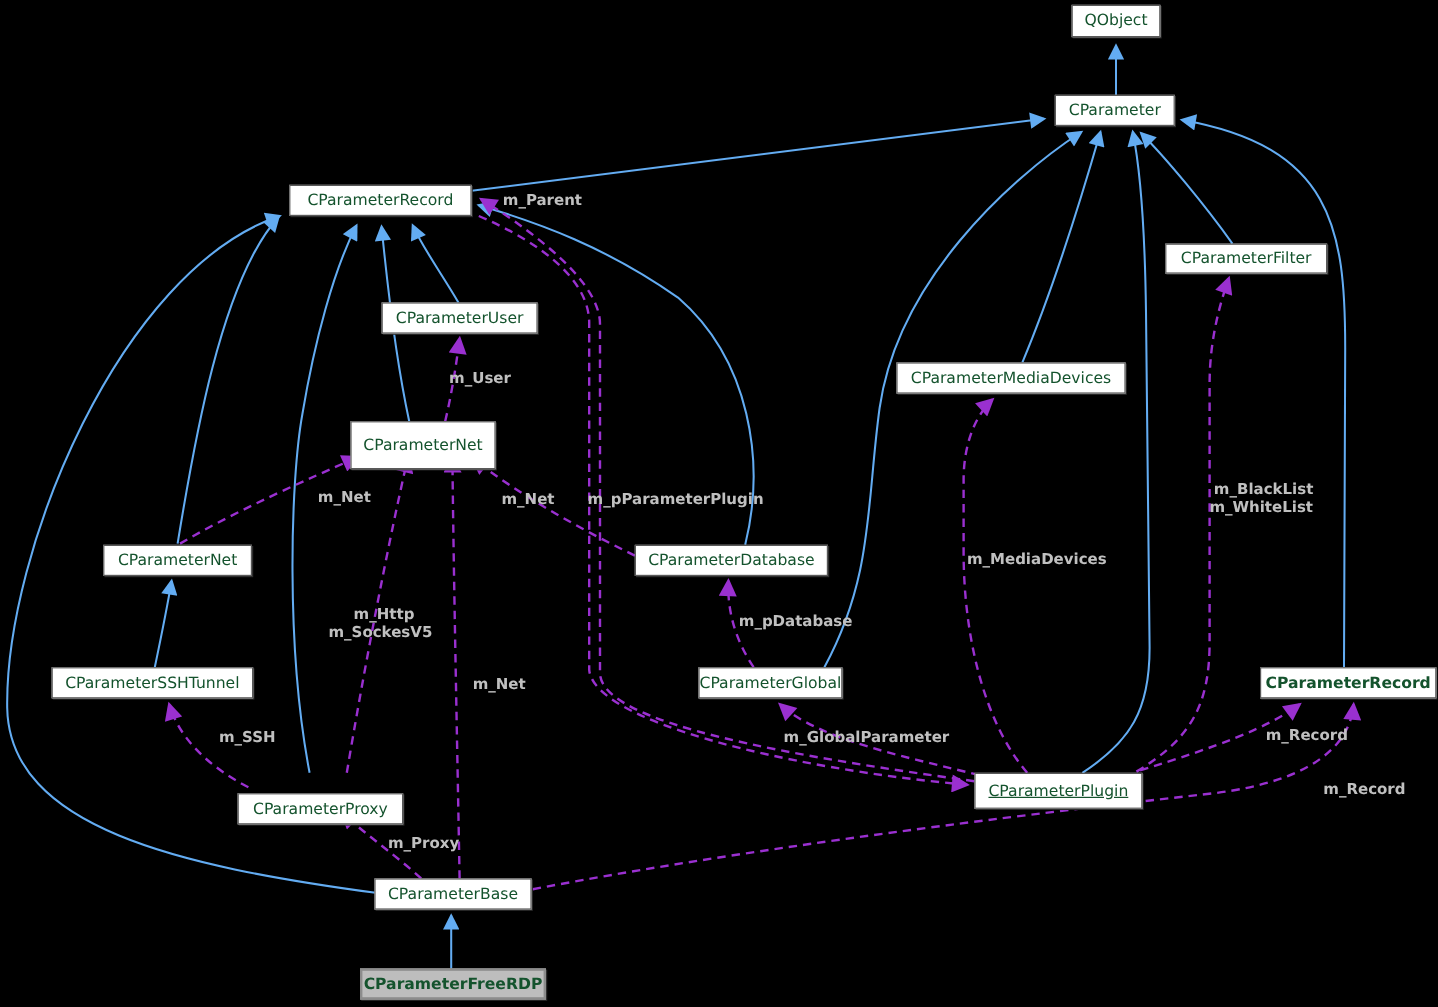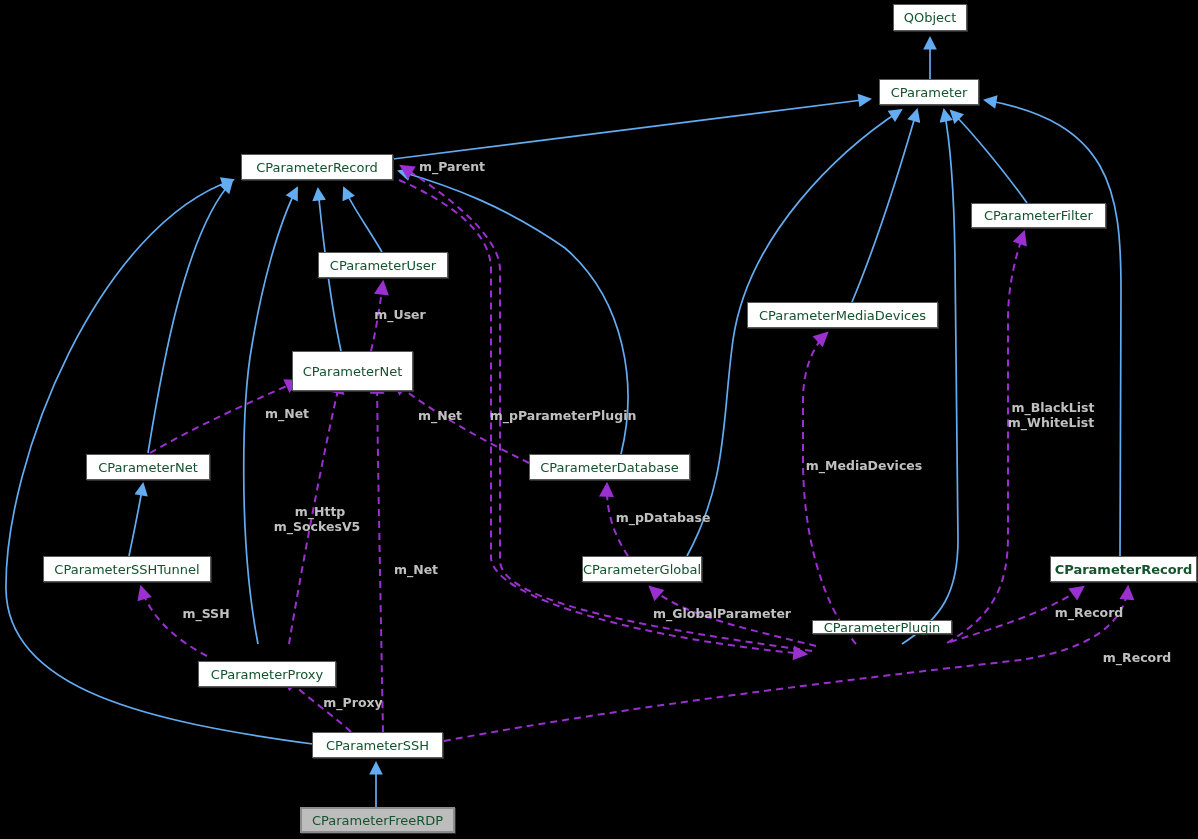--- a/index.html
+++ b/index.html
@@ -3,21 +3,21 @@
 <meta charset="utf-8">
 <style>
   html,body{margin:0;padding:0;background:#000;}
   #canvas{position:relative;width:1198px;height:839px;background:#000;overflow:hidden;
           font-family:"DejaVu Sans","Liberation Sans",sans-serif;}
   #edges{position:absolute;left:0;top:0;width:1198px;height:839px;}
   .node{position:absolute;display:flex;align-items:center;justify-content:center;
         background:#ffffff;border:1px solid #595959;box-sizing:border-box;
         color:#14532d;font-size:13px;white-space:nowrap;cursor:pointer;
         box-shadow:1px 1px 0 #2e2e2e;}
-  .node.highlight{background:#bdbdbd;border:2px solid #8c8c8c;}
+  .node.highlight{background:#bdbdbd;border:2px solid #8c8c8c;font-weight:bold;}
   .edge-blue{fill:none;stroke:#63acf2;stroke-width:1.7;}
   .edge-purple{fill:none;stroke:#9a30d0;stroke-width:2;stroke-dasharray:7 5;}
   .edge-label{fill:#c0c0c0;font-size:12.5px;font-weight:600;text-anchor:middle;
               font-family:"DejaVu Sans","Liberation Sans",sans-serif;}
 </style>
 </head>
 <body>
 
 <div id="canvas">
 
@@ -88,17 +88,17 @@
   <div class="node" style="left:971px;top:203px;width:135px;height:25px;">CParameterFilter</div>
   <div class="node" style="left:318px;top:252px;width:130px;height:26px;">CParameterUser</div>
   <div class="node" style="left:747px;top:302px;width:191px;height:26px;">CParameterMediaDevices</div>
   <div class="node" style="left:292px;top:351px;width:121px;height:40px;">CParameterNet</div>
   <div class="node" style="left:86px;top:454px;width:124px;height:26px;">CParameterNet</div>
   <div class="node" style="left:529px;top:454px;width:161px;height:26px;">CParameterDatabase</div>
   <div class="node" style="left:43px;top:556px;width:168px;height:26px;">CParameterSSHTunnel</div>
   <div class="node" style="left:582px;top:556px;width:120px;height:26px;">CParameterGlobal</div>
   <div class="node" style="left:1050px;top:556px;width:147px;height:26px;font-weight:bold;">CParameterRecord</div>
   <div class="node" style="left:198px;top:661px;width:138px;height:26px;">CParameterProxy</div>
-  <div class="node" style="left:812px;top:620px;width:140px;height:14px;">CParameterPlugin</div>
-  <div class="node" style="left:312px;top:732px;width:131px;height:26px;">CParameterSSH</div>
+  <div class="node" style="left:812px;top:644px;width:140px;height:30px;text-decoration:underline;">CParameterPlugin</div>
+  <div class="node" style="left:312px;top:732px;width:131px;height:26px;">CParameterBase</div>
   <div class="node highlight" style="left:300px;top:807px;width:155px;height:26px;">CParameterFreeRDP</div>
 
 </div>
 
 </body></html>

